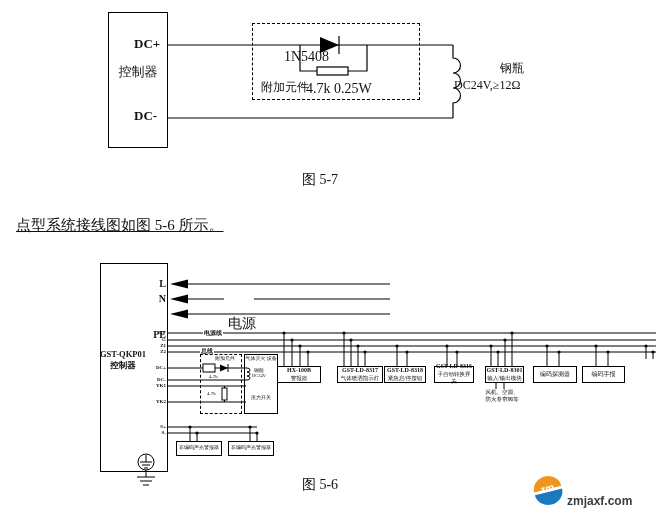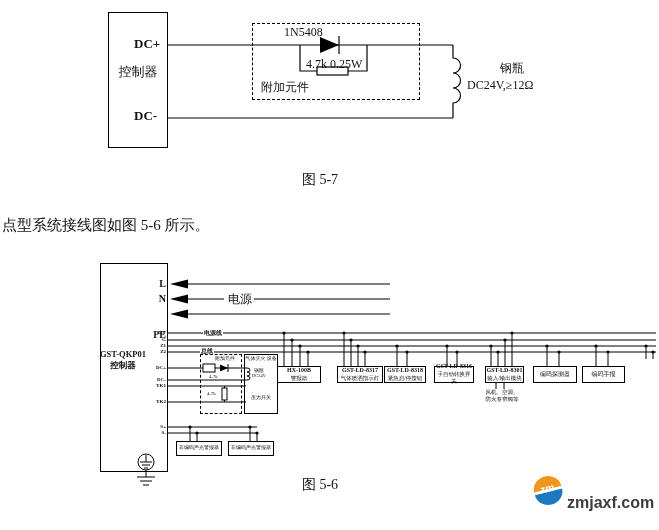--- a/index.html
+++ b/index.html
@@ -7,21 +7,21 @@
         font-family:"Liberation Serif","DejaVu Serif",serif;color:#111;}
   svg.wires{position:absolute;left:0;top:0;}
   .lbl{position:absolute;white-space:nowrap;line-height:1;color:#111;}
   .ctr{text-align:center;}
   .rgt{text-align:right;}
   .b{font-weight:bold;}
   .f15{font-size:15px;}
   .f14{font-size:14px;}
   .f13{font-size:13px;}
   .f12{font-size:12px;}
-  .f11{font-size:12px;}
+  .f11{font-size:14px;margin-top:24px;}
   .f10{font-size:10px;}
   .f8{font-size:8.5px;}
   .f6{font-size:6px;}
   .f55{font-size:5.5px;}
   .f5{font-size:5px;}
   .f45{font-size:4.5px;}
   .box{position:absolute;border:1px solid #000;box-sizing:border-box;background:transparent;}
   .dashed{border:1px dashed #000;}
   .devbox{position:absolute;border:1px solid #000;box-sizing:border-box;background:#fff;
           display:flex;flex-direction:column;align-items:center;justify-content:center;
@@ -126,24 +126,24 @@
   <div class="box" style="left:108px;top:12px;width:60px;height:136px;"></div>
   <div class="box dashed" style="left:252px;top:23px;width:168px;height:77px;"></div>
 
   <div class="lbl f13 b" style="left:134px;top:37px;">DC+</div>
   <div class="lbl f13 ctr" style="left:110px;top:65px;width:56px;">控制器</div>
   <div class="lbl f13 b" style="left:134px;top:109px;">DC-</div>
   <div class="lbl f11" style="left:284px;top:26px;">1N5408</div>
   <div class="lbl f12" style="left:261px;top:81px;">附加元件</div>
   <div class="lbl f11" style="left:306px;top:58px;">4.7k 0.25W</div>
   <div class="lbl f12" style="left:500px;top:62px;">钢瓶</div>
-  <div class="lbl f12" style="left:467px;top:79px;">DC24V,≥12Ω</div>
+  <div class="lbl f12" style="left:454px;top:79px;">DC24V,≥12Ω</div>
   <div class="lbl f14 ctr" style="left:275px;top:173px;width:90px;">图 5-7</div>
 
-  <div class="lbl f15" style="left:2px;top:218px;">点型系统接线图如图 5-6 所示。</div>
+  <div class="lbl f15" style="left:16px;top:218px;text-decoration:underline;">点型系统接线图如图 5-6 所示。</div>
 
   <div class="box" style="left:100px;top:263px;width:68px;height:209px;"></div>
   <div class="box dashed" style="left:200px;top:354px;width:42px;height:60px;"></div>
   <div class="box" style="left:244px;top:354px;width:34px;height:60px;"></div>
 
   <div class="lbl f8 b ctr" style="left:99px;top:350px;width:48px;">GST-QKP01</div>
   <div class="lbl f8 b ctr" style="left:99px;top:361px;width:48px;">控制器</div>
 
   <div class="lbl f10 b rgt" style="left:140px;top:279px;width:26px;">L</div>
   <div class="lbl f10 b rgt" style="left:140px;top:294px;width:26px;">N</div>
@@ -206,15 +206,15 @@
   <div class="devbox" style="left:176px;top:441px;width:46px;height:15px;">
     <span class="f5">非编码声光警报器</span>
   </div>
   <div class="devbox" style="left:228px;top:441px;width:46px;height:15px;">
     <span class="f5">非编码声光警报器</span>
   </div>
 
   <div class="lbl f14 ctr" style="left:275px;top:478px;width:90px;">图 5-6</div>
 
   <div class="wm-zm f10" style="left:540px;top:483px;">zm</div>
-  <div class="wm-brand" style="left:567px;top:494px;font-size:16px;color:#3d3d3d;">zmjaxf.com</div>
+  <div class="wm-brand" style="left:567px;top:494px;font-size:12px;color:#3d3d3d;">zmjaxf.com</div>
 
 </div>
 
 </body></html>

